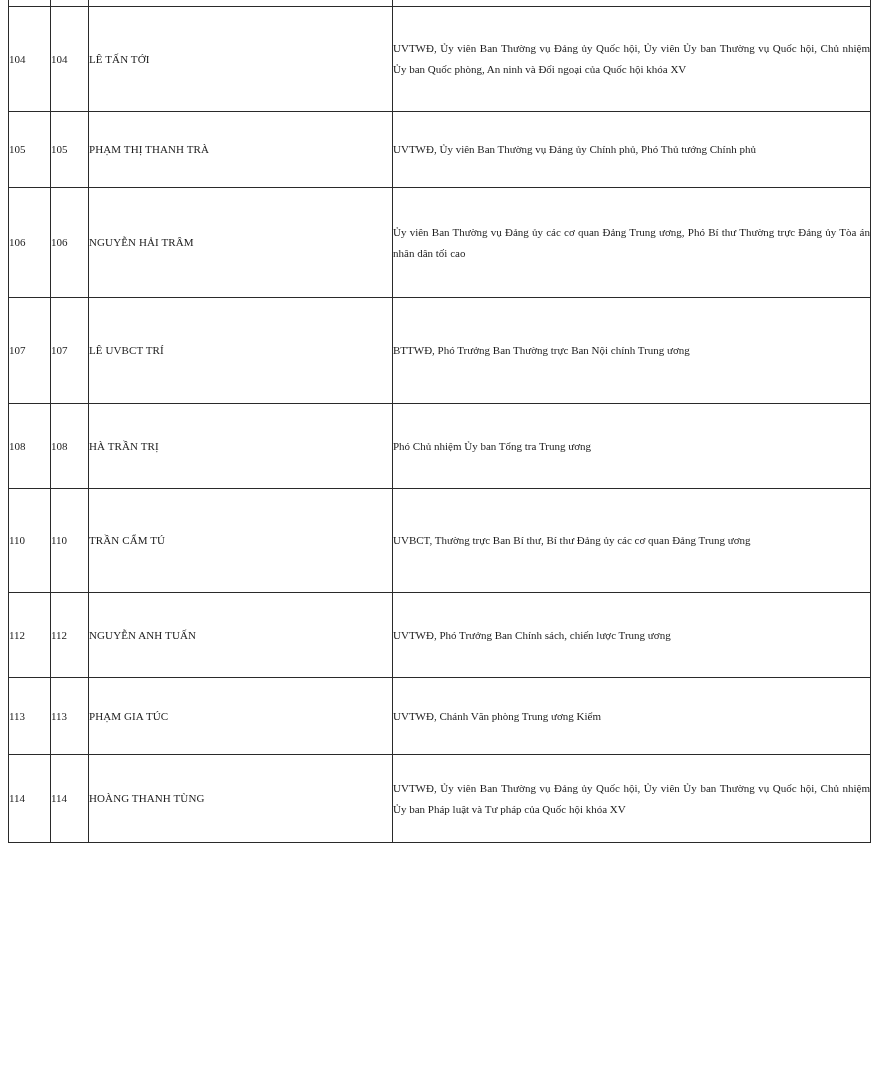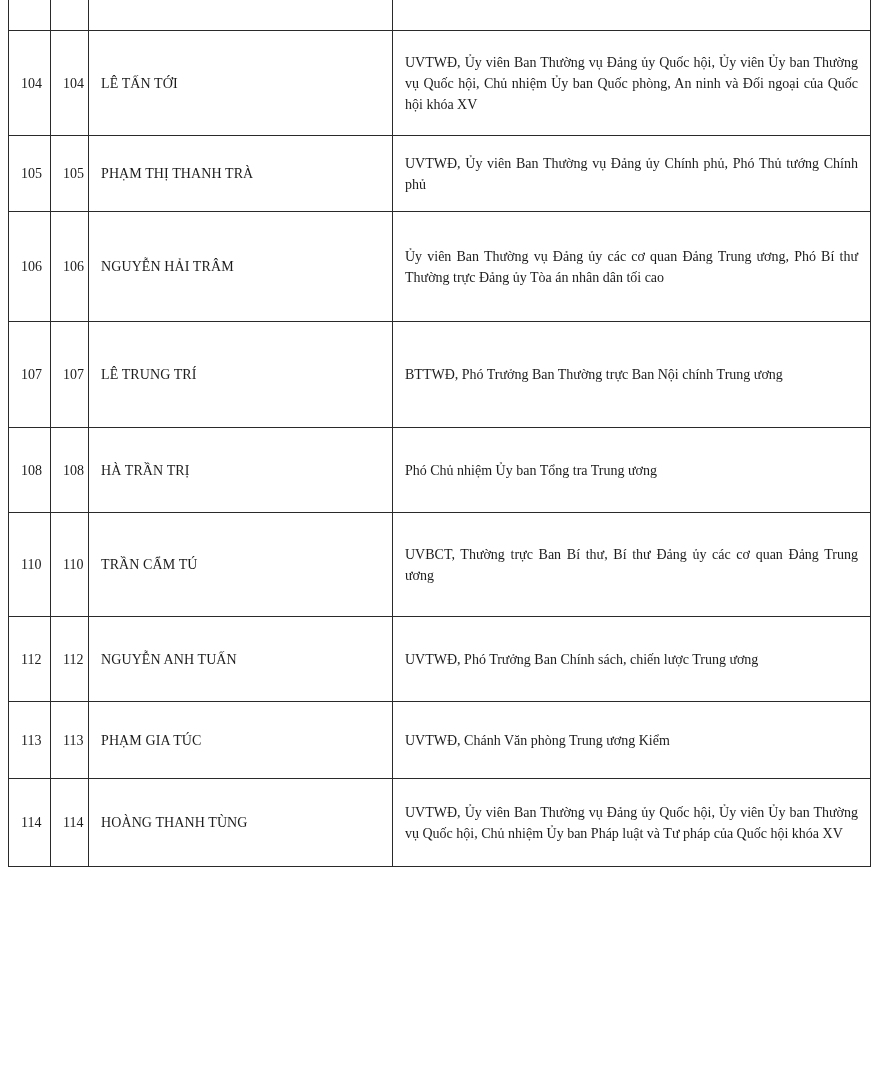--- a/index.html
+++ b/index.html
@@ -13,29 +13,29 @@
     .sheet { position: absolute; left: 0; top: 0; width: 881px; height: 1082px; }
     table.roster {
       position: absolute; left: 8px; top: -30px;
       border-collapse: collapse;
       width: 862px;
       table-layout: fixed;
     }
     table.roster td {
       border: 1.3px solid #2a2a2a;
       vertical-align: middle;
-      padding: 12px;
-      font-size: 14px;
+      padding: 0;
+      font-size: 11px;
       line-height: 21px;
     }
     col.c-stt { width: 42px; }
     col.c-no { width: 38px; }
     col.c-name { width: 304px; }
     col.c-pos { width: 478px; }
-    td.num { text-align: center; }
+    td.num { }
     td.name { padding-left: 3px; font-size: 16px; letter-spacing: 0.1px; }
     td.pos { padding: 0 3px 0 3px; text-align: justify; }
     tr.partial td { height: 36px; border-top: none; }
   </style>
 </head>
 <body>
 
 <div class="sheet">
   <table class="roster">
     <colgroup>
@@ -66,21 +66,21 @@
       </tr>
       <tr style="height:110px">
         <td class="num">106</td>
         <td class="num">106</td>
         <td class="name">NGUYỄN HẢI TRÂM</td>
         <td class="pos">Ủy viên Ban Thường vụ Đảng ủy các cơ quan Đảng Trung ương, Phó Bí thư Thường trực Đảng ủy Tòa án nhân dân tối cao</td>
       </tr>
       <tr style="height:106px">
         <td class="num">107</td>
         <td class="num">107</td>
-        <td class="name">LÊ TRUNG TRÍ</td>
+        <td class="name">LÊ UVBCT TRÍ</td>
         <td class="pos">BTTWĐ, Phó Trưởng Ban Thường trực Ban Nội chính Trung ương</td>
       </tr>
       <tr style="height:85px">
         <td class="num">108</td>
         <td class="num">108</td>
         <td class="name">HÀ TRẦN TRỊ</td>
         <td class="pos">Phó Chủ nhiệm Ủy ban Tổng tra Trung ương</td>
       </tr>
       <tr style="height:104px">
         <td class="num">110</td>

